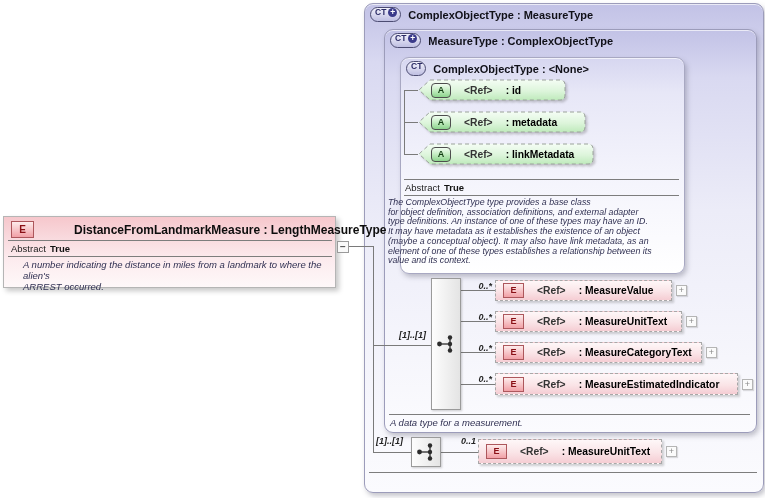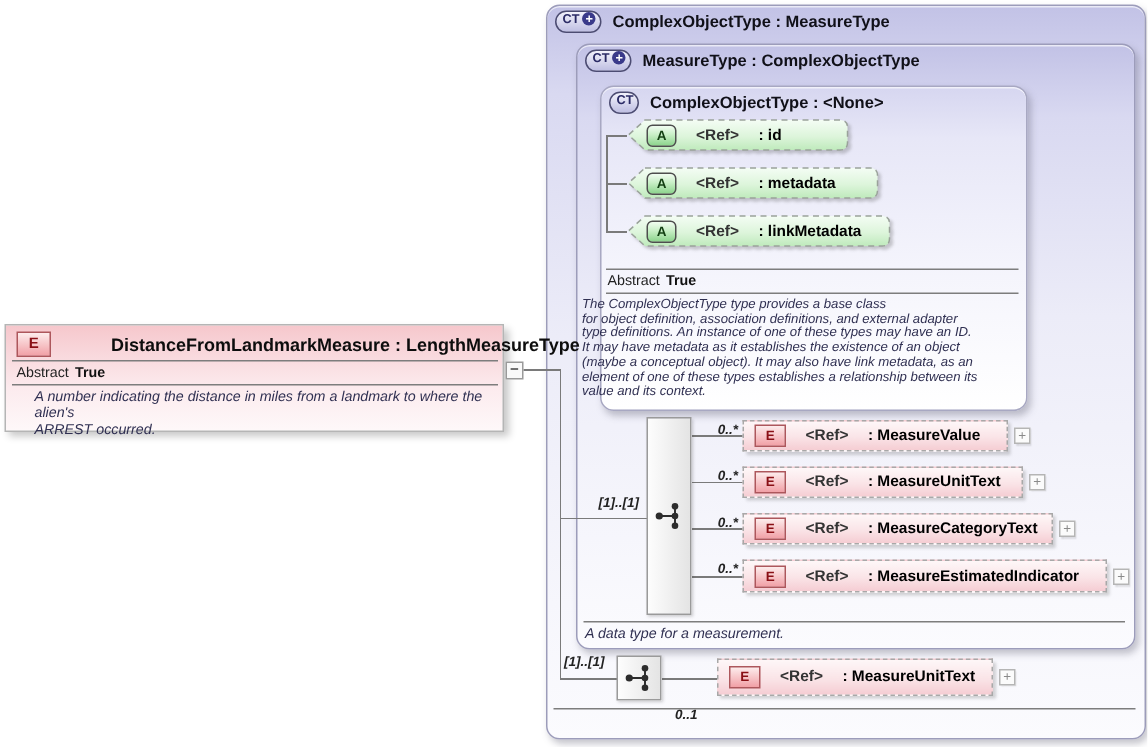--- a/index.html
+++ b/index.html
@@ -248,21 +248,21 @@
   <div class="compositor" style="left:411px;top:437px;width:30px;height:30px;">
     <svg class="comp-glyph" width="22" height="22" viewBox="0 0 22 22">
       <line x1="5" y1="11" x2="15" y2="11"></line>
         <line x1="15" y1="4" x2="15" y2="18"></line>
       <circle cx="4.5" cy="11" r="2.4"></circle>
         <circle cx="15" cy="4.5" r="2.2"></circle>
       <circle cx="15" cy="11" r="2.2"></circle>
         <circle cx="15" cy="17.5" r="2.2"></circle>
     </svg>
   </div>
-  <span class="card" style="left:450px;top:436px;width:26px;margin-top:35px;">0..1</span>
+  <span class="card" style="left:450px;top:436px;width:26px;text-align:right;">0..1</span>
   <div class="elembox" style="left:478px;top:439px;width:184px;height:25px;">
     <span class="e-icon">E</span>
     <span class="ref">&lt;Ref&gt;</span>
     <span class="ename">: MeasureUnitText</span>
   </div>
   <div class="plusbox" style="left:666px;top:446px;">
       <span>+</span>
     </div>
 
   <div class="sep" style="left:369px;top:472px;width:388px;"></div>

